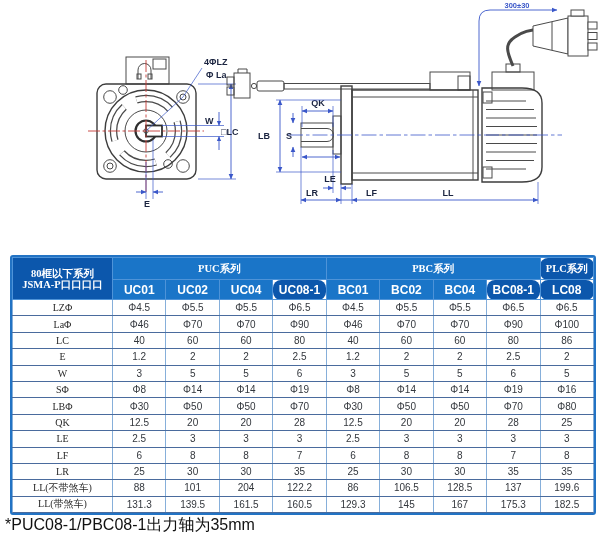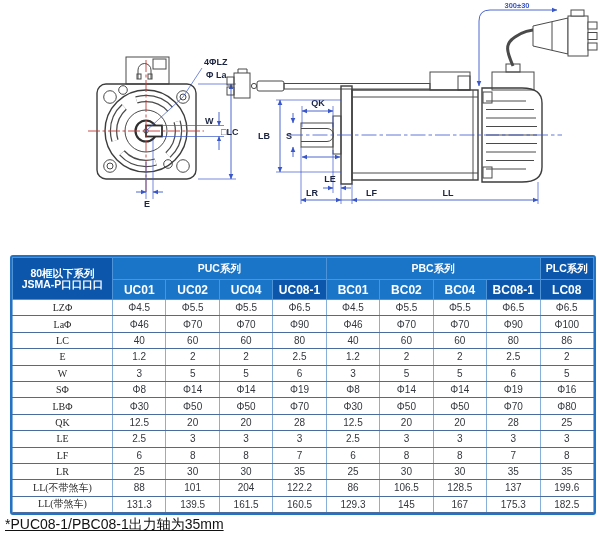--- a/index.html
+++ b/index.html
@@ -24,32 +24,32 @@
     position:absolute;top:255px;left:10px;width:582px;
     border:2px solid #2273c4;border-radius:3px;overflow:hidden;background:#fff;
   }
   table{border-collapse:collapse;table-layout:fixed;width:100%;}
   col.lbl{width:100px;}
   th,td{padding:0;text-align:center;vertical-align:middle;white-space:nowrap;overflow:hidden;}
   thead th{
     background:#1a75c8;color:#fff;font-weight:bold;font-size:12px;
     border:1px solid #4e93d8;
   }
-  thead tr.r1 th{height:21px;font-size:10.5px;}
+  thead tr.r1 th{height:21px;font-size:10.5px;font-family:Liberation Serif, serif;}
   thead tr.r2 th{height:19px;}
-  thead th.dark{background:#0c57ac;}
+  thead th.dark{background:#0c57ac;border-radius:8px;}
   thead th.corner{background:#0c57ac;line-height:11px;font-size:10px;}
   tbody td{
     font-size:10px;color:#33373d;background:#fff;height:15.4px;
     border-top:1px solid #4a6b9d;border-bottom:1px solid #4a6b9d;
     border-left:1px solid #86afda;border-right:1px solid #86afda;
   }
   tbody td.rl{color:#2a2a2a;font-family:Liberation Serif, serif;}
   
-  .footnotes{position:absolute;top:518px;left:5px;font-size:14px;color:#111;line-height:13px;text-decoration:underline;}
+  .footnotes{position:absolute;top:518px;left:5px;font-size:16px;color:#111;line-height:13px;}
 </style>
 </head>
 <body>
 
 <svg class="drawing" viewBox="0 0 600 252">
   <defs>
     <marker id="ab" viewBox="0 0 10 10" refX="8.5" refY="5" markerWidth="6.5" markerHeight="6.5" orient="auto-start-reverse">
       <path d="M0 1 L9 5 L0 9 z" fill="#3a57c9"></path>
     </marker>
   </defs>

